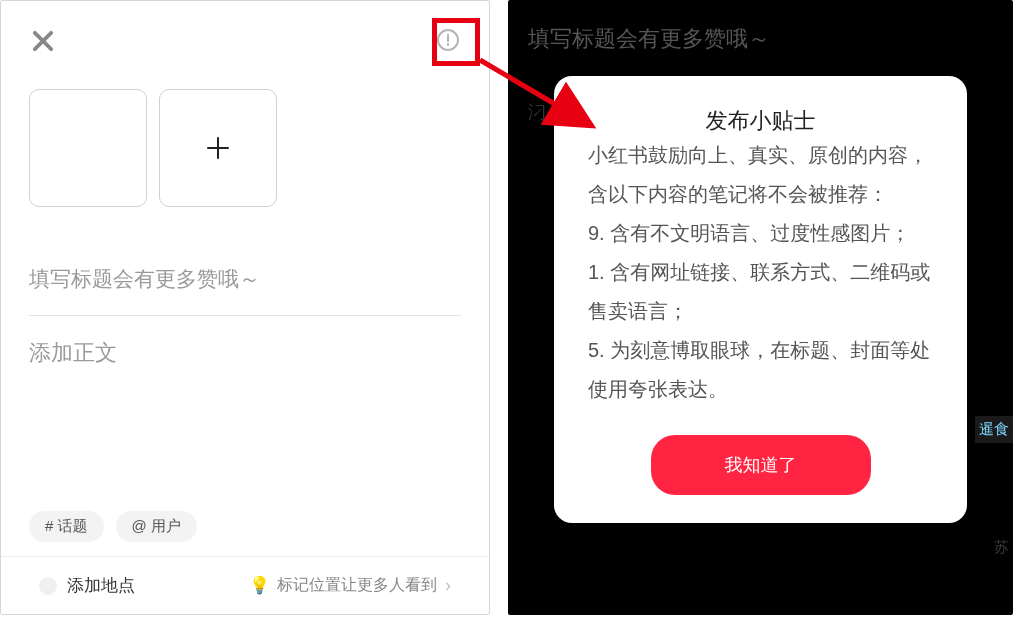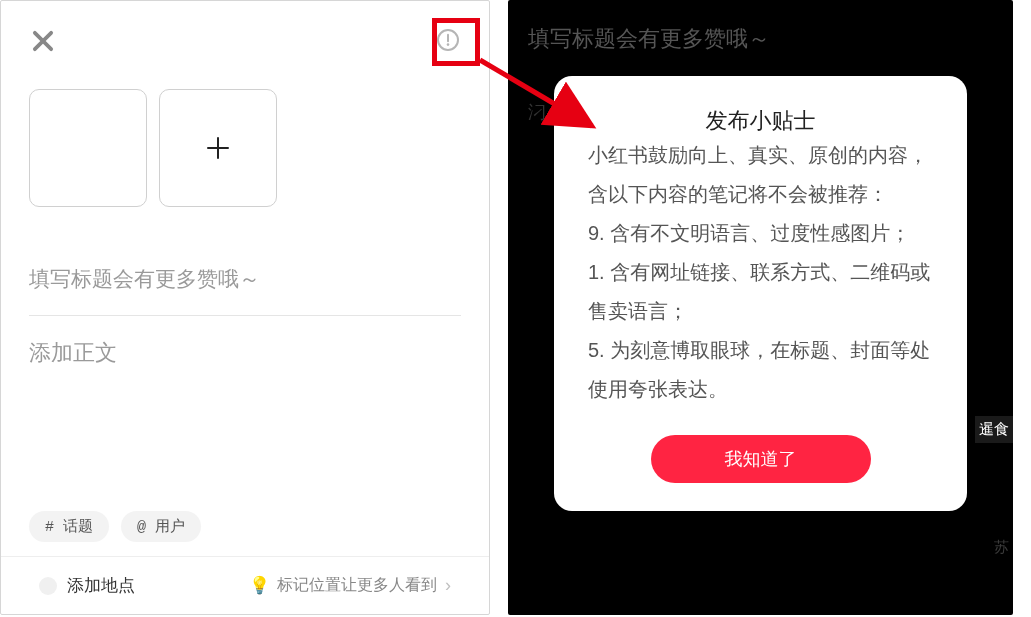--- a/index.html
+++ b/index.html
@@ -85,21 +85,20 @@
       color: #9a9a9a;
       width: 100%;
     }
 
     .tag-buttons {
       position: absolute;
       bottom: 72px;
       left: 28px;
       display: flex;
       gap: 12px;
-      font-family: Liberation Mono, monospace;
     }
     .chip {
       background: #f3f3f3;
       border-radius: 16px;
       padding: 6px 16px;
       font-size: 15px;
       color: #555;
     }
 
     .location-row {
@@ -178,21 +177,21 @@
       top: 100px;
       left: 20px;
       font-size: 18px;
       color: #333;
     }
     .right-bg-side {
       position: absolute;
       top: 416px;
       right: 0;
       font-size: 15px;
-      color: #ffffff;
+      color: #7dd3fc;
       background: #1a1a1a;
       padding: 4px 4px;
     }
     .right-bg-side2 {
       position: absolute;
       top: 534px;
       right: 0;
       font-size: 15px;
       color: #3a3a3a;
       padding: 4px 4px;
@@ -214,21 +213,21 @@
       font-weight: 500;
     }
     .modal-body {
       font-size: 20px;
       color: #555;
       line-height: 1.95;
     }
     .modal-btn {
       margin: 26px auto 0 auto;
       width: 220px;
-      height: 48px;
+      height: 60px;
       border-radius: 24px;
       background: #ff2442;
       color: #fff;
       font-size: 18px;
       display: flex;
       align-items: center;
       justify-content: center;
     }
   </style>
 </head>

